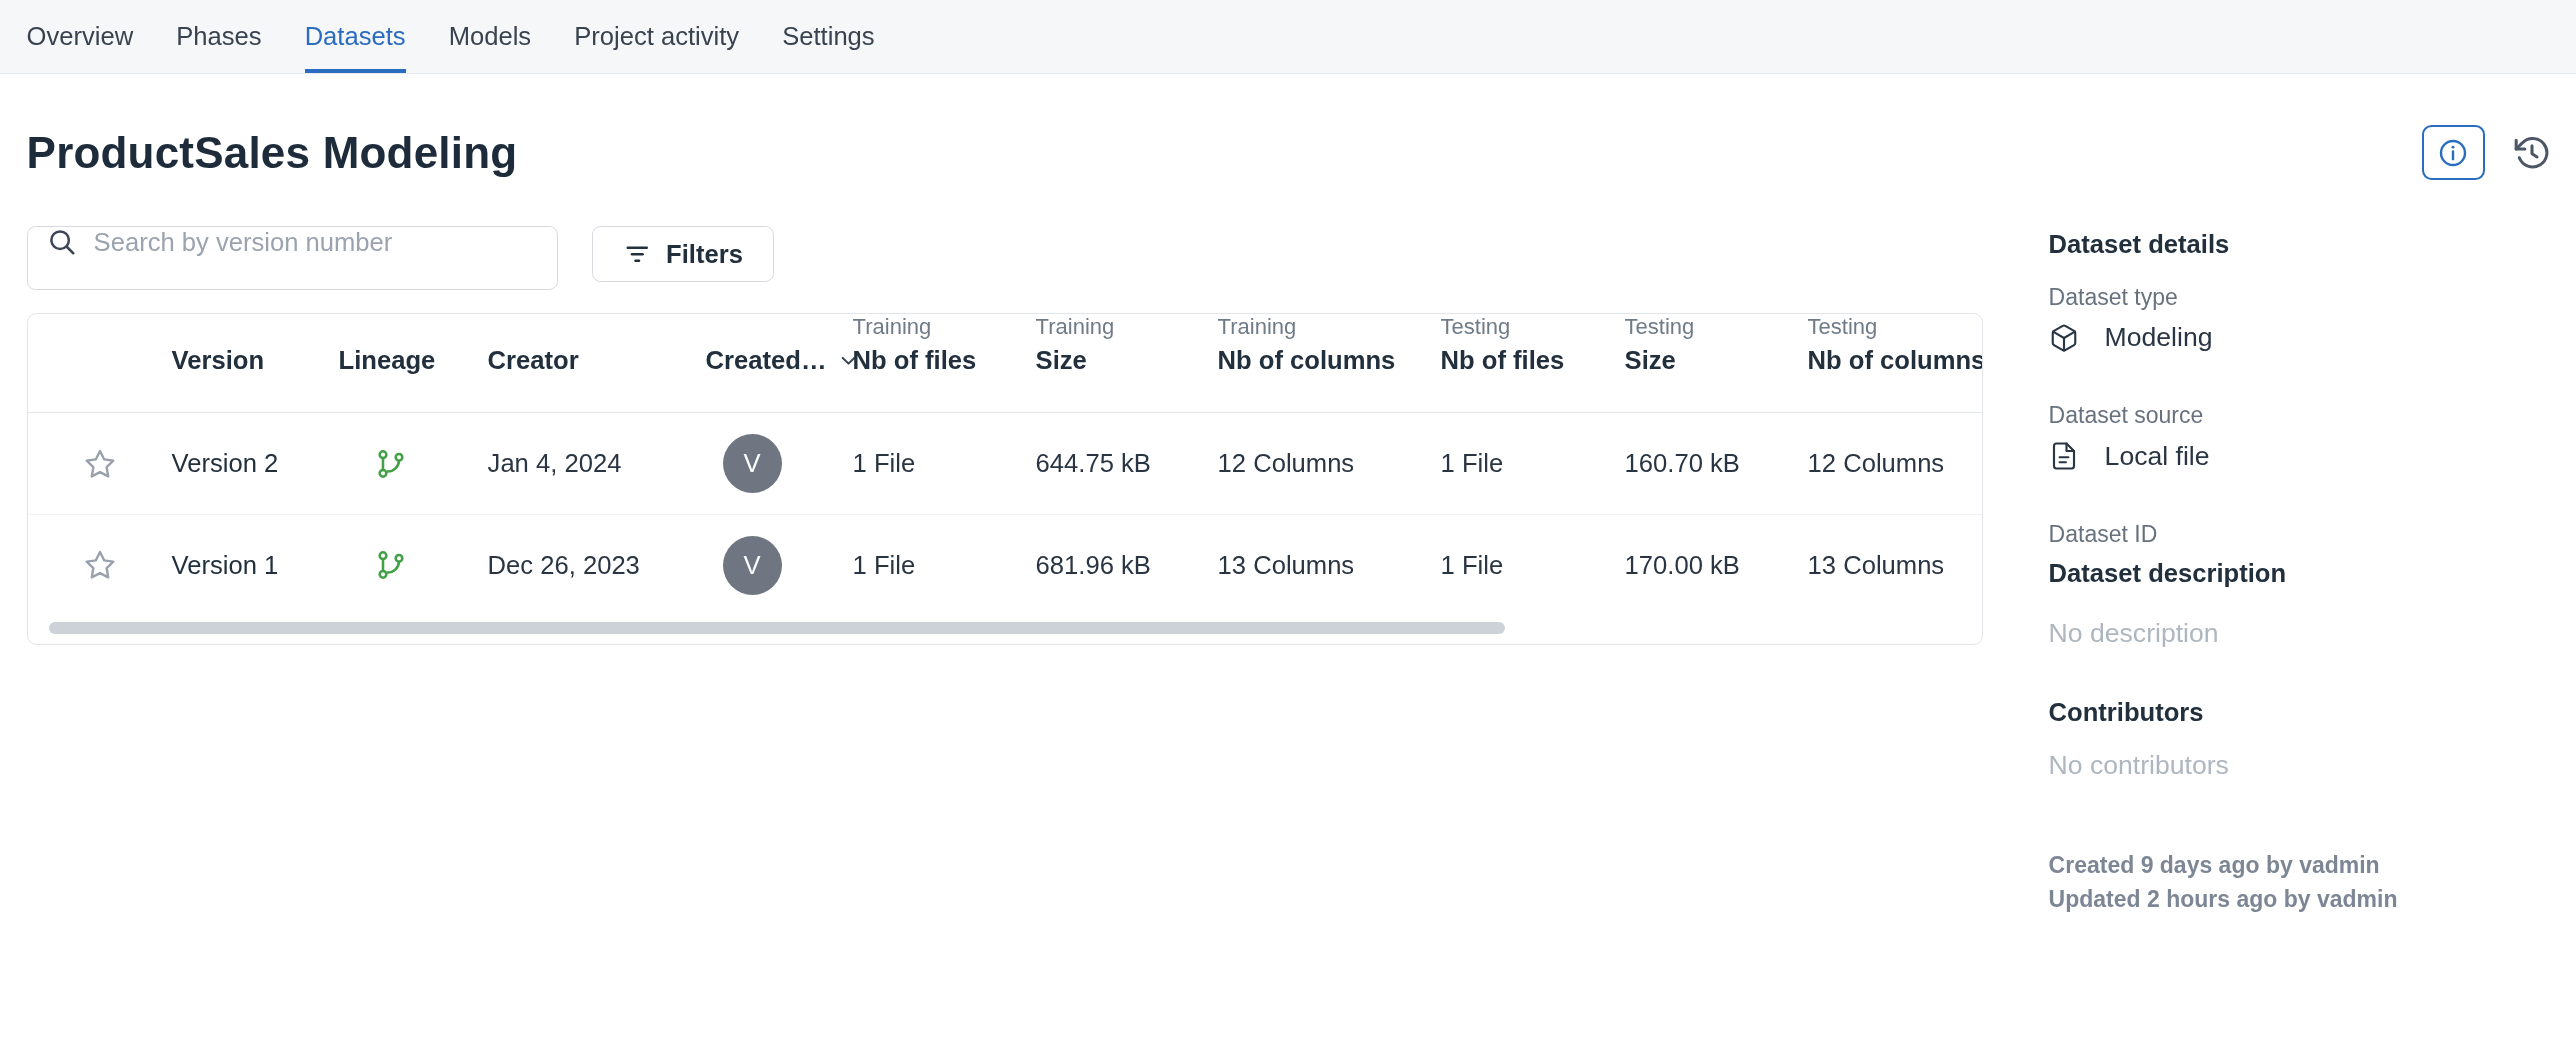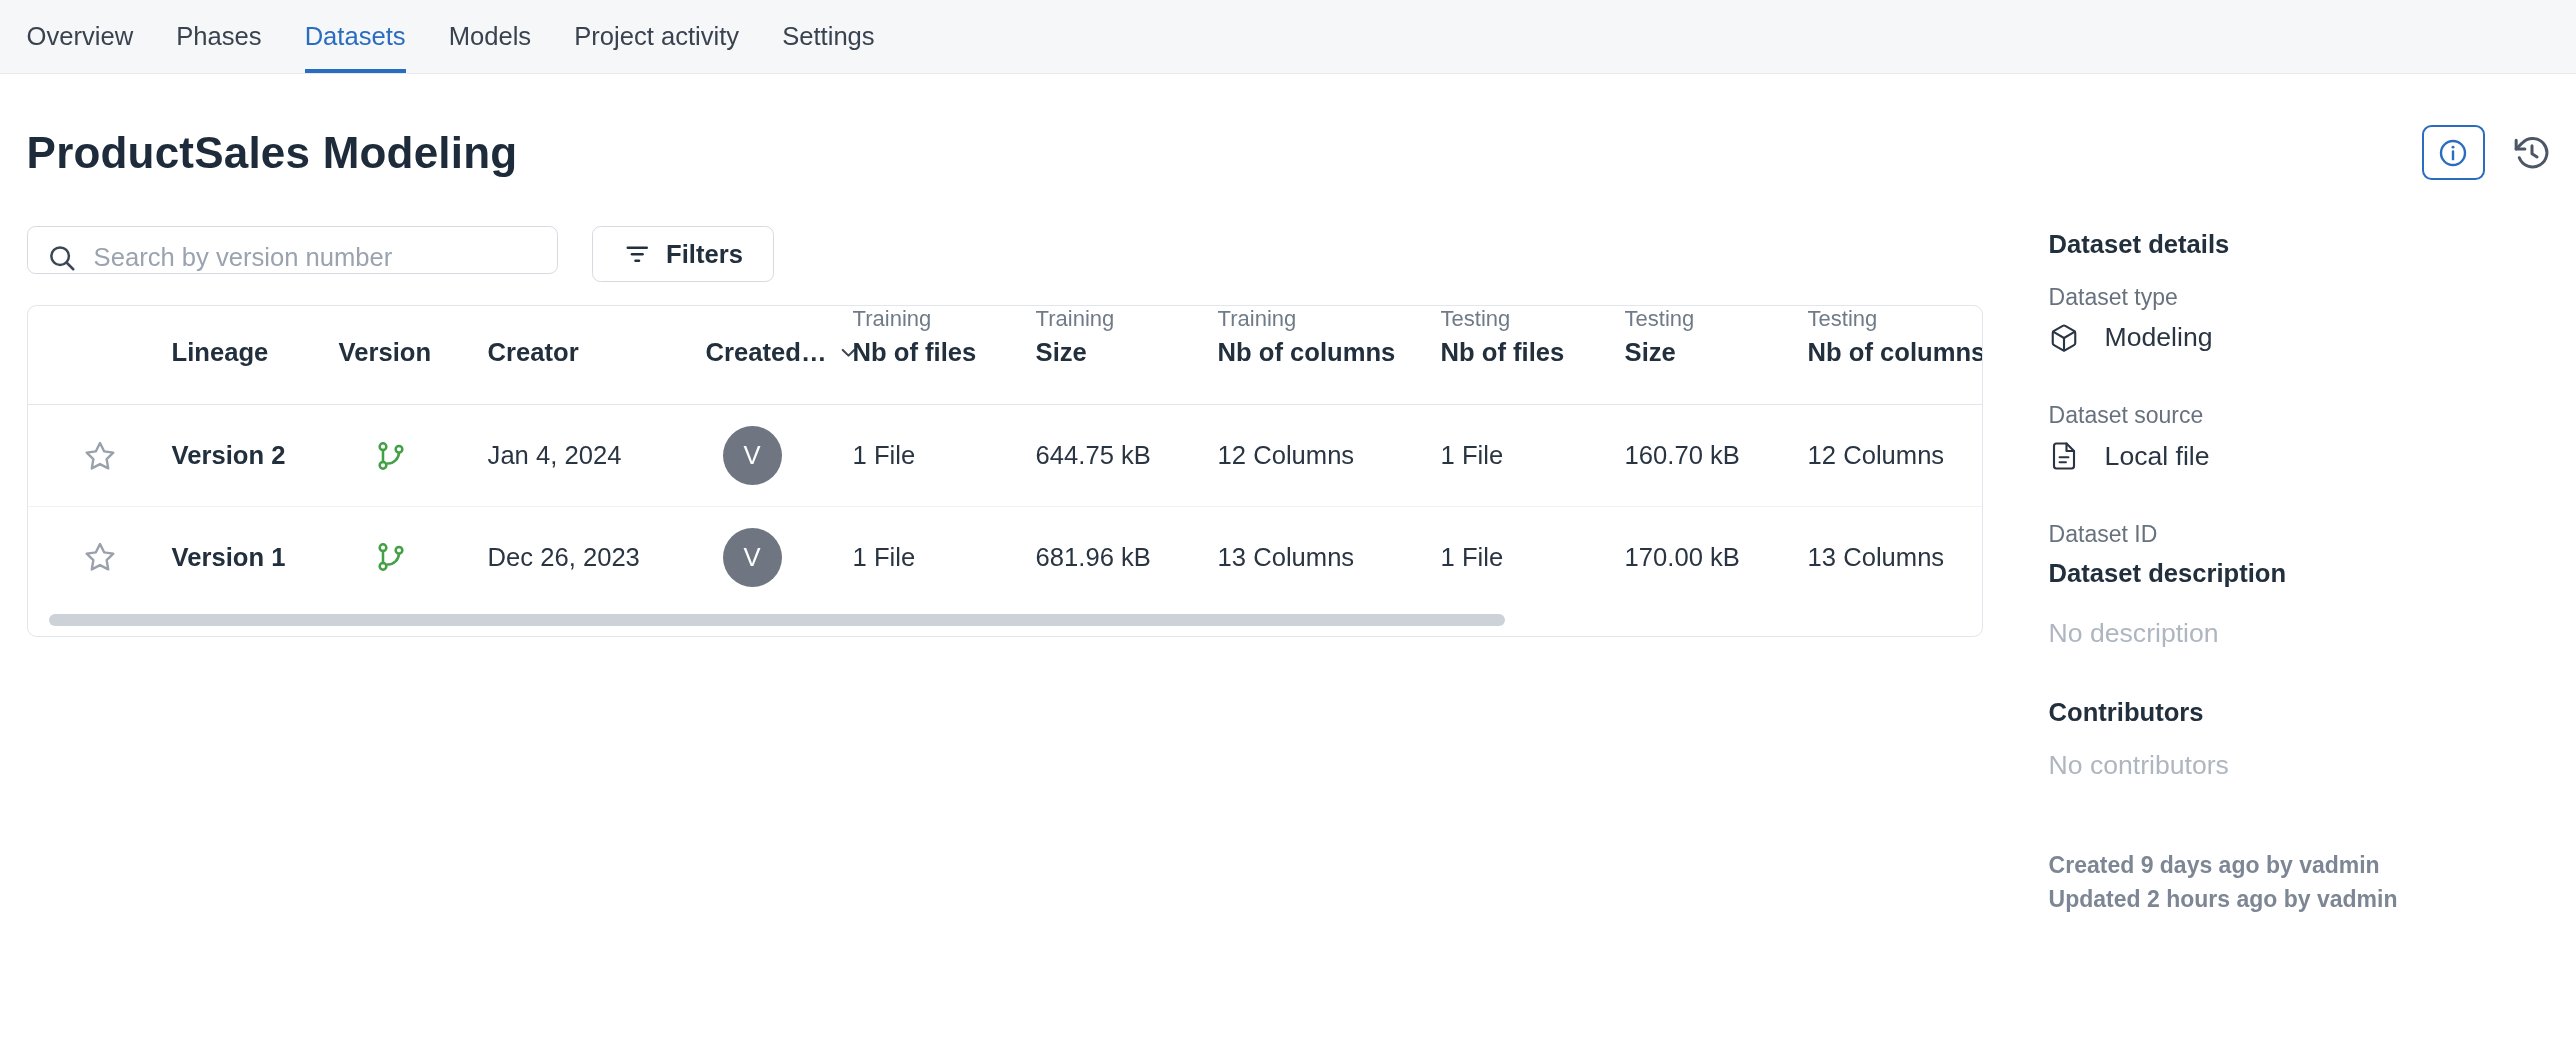--- a/index.html
+++ b/index.html
@@ -37,22 +37,22 @@
   .info-btn {
     width:63px; height:55px; border:2.4px solid #2a6cc0; border-radius:9.5px;
   }
 
   .content-row { display:flex; margin-top:46px; }
   .main-col { width:1956px; flex:none; }
 
   
   .toolbar { display:flex; gap:34px; }
   .search-box {
-    width:531px; height:48px; border:1.4px solid #d6dae0; border-radius:8.5px;
-    display:flex; align-items:flex-end; gap:15px; padding:0 19px; background:#fff;
+    width:531px; height:64px; border:1.4px solid #d6dae0; border-radius:8.5px;
+    display:flex; align-items:flex-start; gap:15px; padding:0 19px; background:#fff;
   }
   .search-box input {
     border:none; outline:none; flex:1; font-size:25.6px; color:#2a3543;
     font-family:"Liberation Sans", sans-serif; background:transparent;
   }
   .search-box input::placeholder { color:#9aa3af; }
   .filters-btn {
     height:56px; border:1.4px solid #d6dae0; border-radius:8.5px;
     display:flex; align-items:center; gap:15px; padding:0 30px;
     font-size:25.6px; font-weight:600; color:#222f3d; background:#fff; cursor:pointer;
@@ -67,21 +67,21 @@
     align-items:center;
   }
   .t-head { border-bottom:1.4px solid #e2e5e9; height:99px; align-items:end; }
   .h-cell { display:flex; flex-direction:column; justify-content:flex-end; padding-bottom:19px; }
   .h-group { font-size:22px; color:#707b88; margin-bottom:5.7px; min-height:25.6px; }
   .h-label { font-size:25.6px; font-weight:700; color:#222f3d; white-space:nowrap; display:flex; align-items:center; gap:9.5px; }
   .body-row { height:101px; }
   .body-row + .body-row { border-top:0.9px solid #f0f2f4; }
   .cell { font-size:25.6px; color:#2a3543; white-space:nowrap; }
   .star-cell { display:flex; justify-content:center; }
-  .version-cell { font-weight:700; color:#22303e; }
+  .version-cell { font-weight:400; color:#22303e; }
   .lineage-cell { padding-left:36px; }
   .creator-cell { padding-left:17px; }
   .avatar {
     width:59px; height:59px; border-radius:50%; background:#6f7682;
     color:#fff; font-size:25.6px; font-weight:500;
     display:flex; align-items:center; justify-content:center;
   }
   .scroll-strip { height:28.5px; position:relative; }
   .scroll-thumb {
     position:absolute; left:21px; top:6.6px; width:1456px; height:12.3px;
@@ -160,25 +160,25 @@
           </span>
           <span>Filters</span>
         </button>
       </div>
 
       <div class="table">
         <div class="t-row t-head">
           <div class="h-cell"></div>
           <div class="h-cell">
             <div class="h-group"></div>
+            <div class="h-label">Version</div>
+          </div>
+          <div class="h-cell">
+            <div class="h-group"></div>
             <div class="h-label">Lineage</div>
-          </div>
-          <div class="h-cell">
-            <div class="h-group"></div>
-            <div class="h-label">Version</div>
           </div>
           <div class="h-cell">
             <div class="h-group"></div>
             <div class="h-label">Creator</div>
           </div>
           <div class="h-cell">
             <div class="h-group"></div>
             <div class="h-label">
               <span>Created…</span>
               <span>

